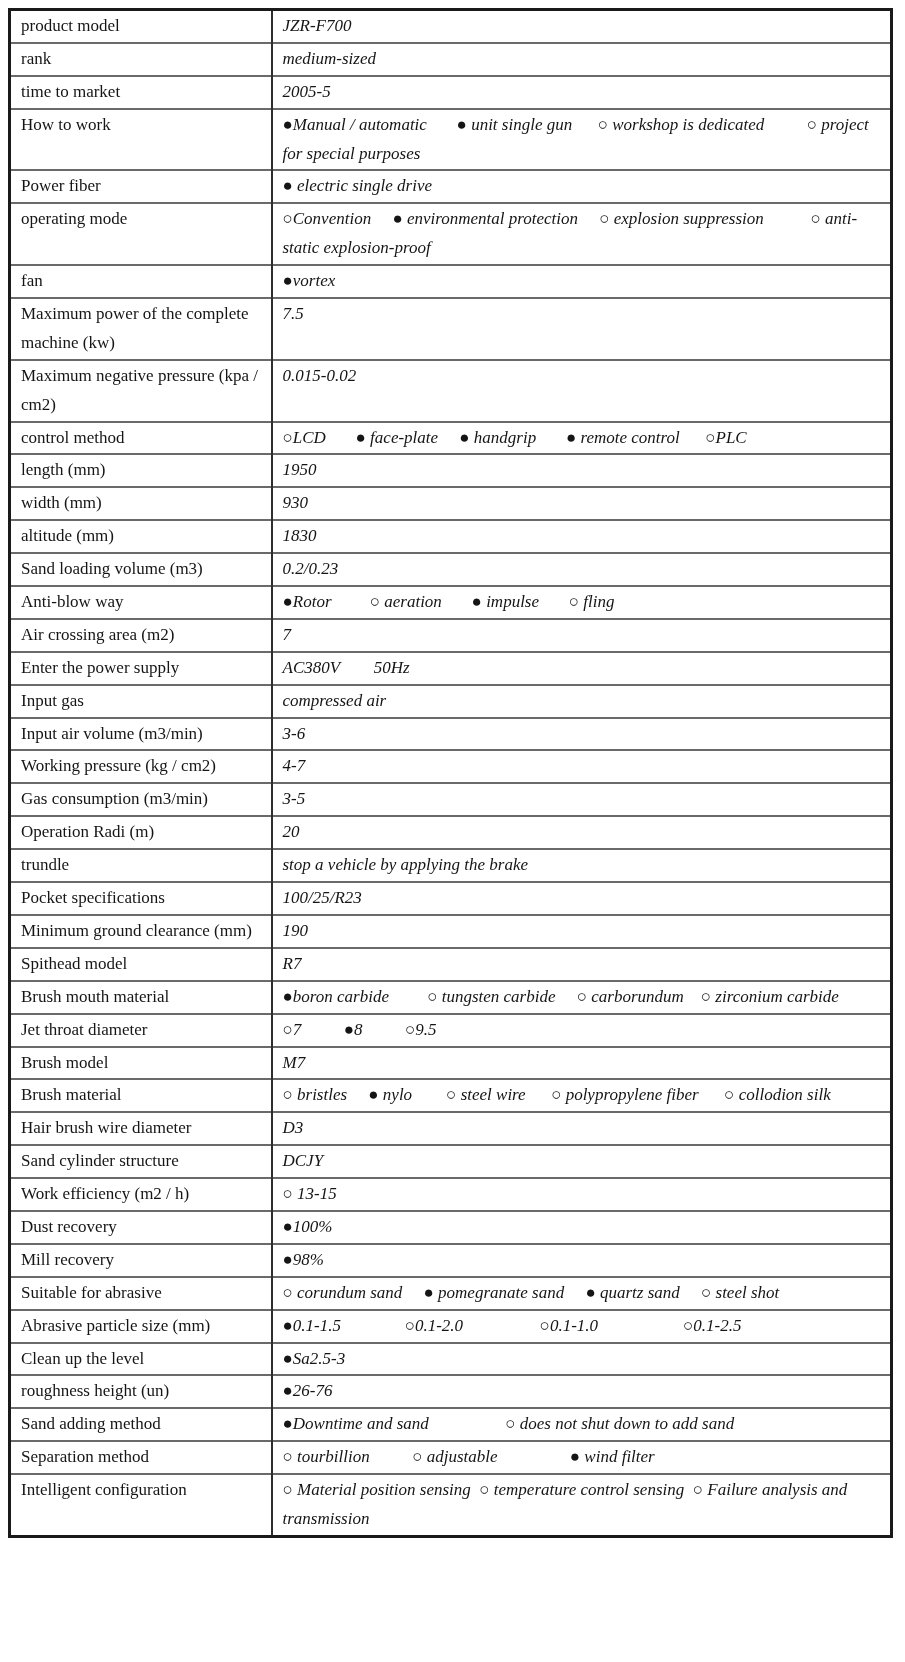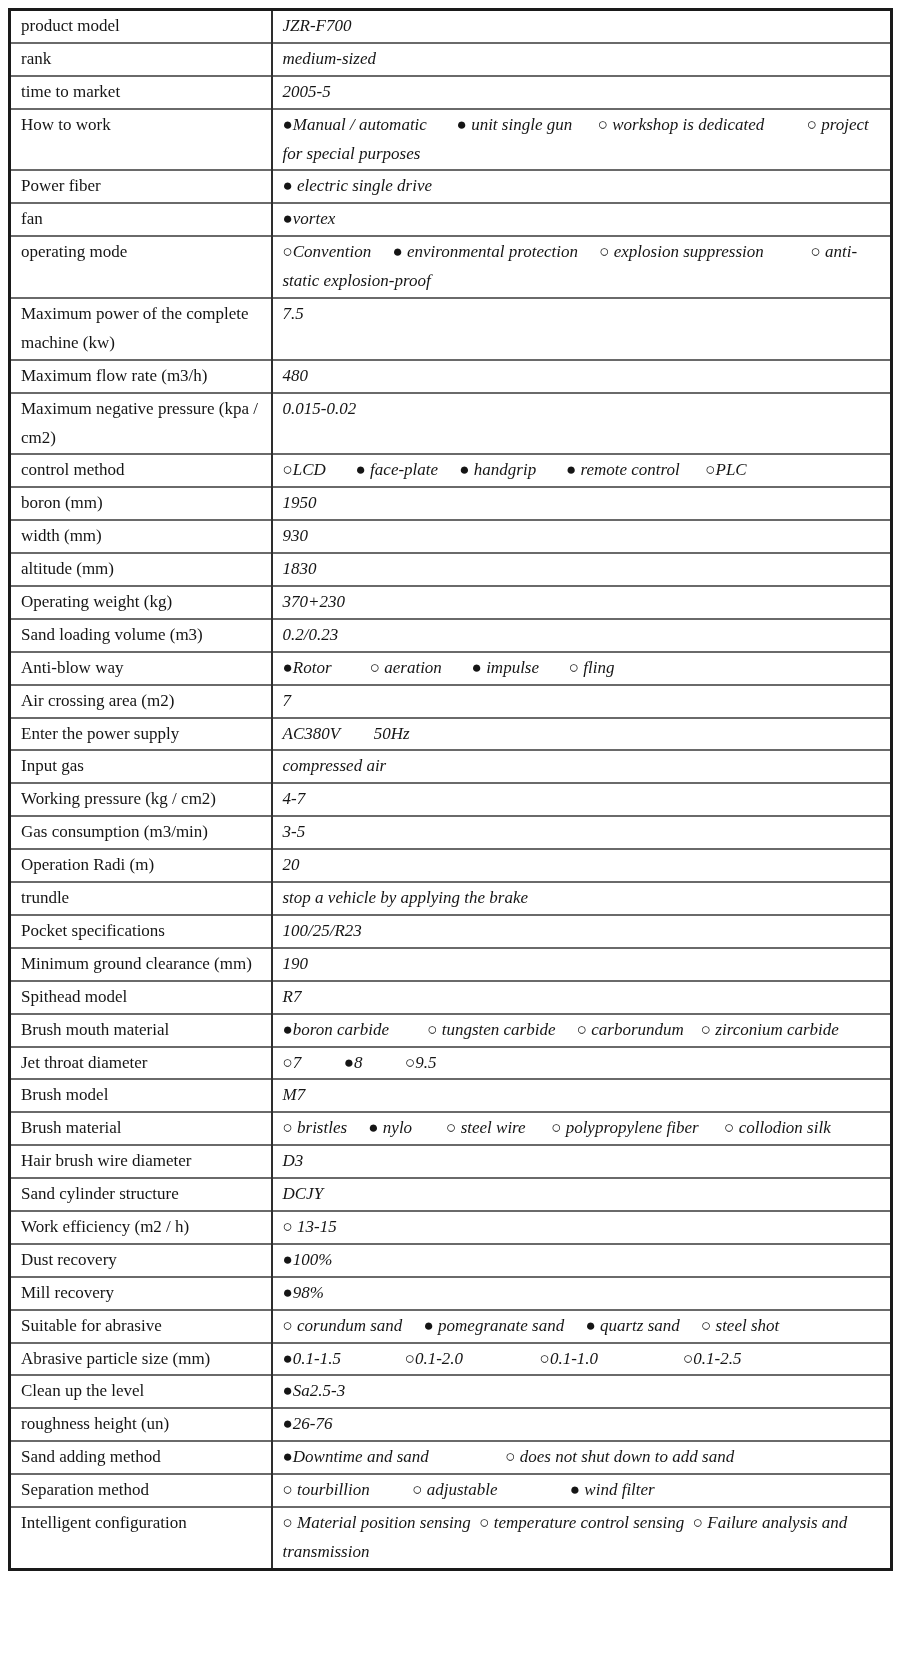--- a/index.html
+++ b/index.html
@@ -63,78 +63,74 @@
         </tr>
         <tr>
           <td class="label">How to work</td>
           <td class="value">●Manual / automatic       ● unit single gun      ○ workshop is dedicated          ○ project for special purposes</td>
         </tr>
         <tr>
           <td class="label">Power fiber</td>
           <td class="value">● electric single drive</td>
         </tr>
         <tr>
+          <td class="label">operating mode</td>
+          <td class="value">○Convention     ● environmental protection     ○ explosion suppression           ○ anti-static explosion-proof</td>
+        </tr>
+        <tr>
           <td class="label">fan</td>
           <td class="value">●vortex</td>
         </tr>
         <tr>
-          <td class="label">operating mode</td>
-          <td class="value">○Convention     ● environmental protection     ○ explosion suppression           ○ anti-static explosion-proof</td>
-        </tr>
-        <tr>
           <td class="label">Maximum power of the complete machine (kw)</td>
           <td class="value">7.5</td>
         </tr>
         <tr>
-          <td class="label">Maximum flow rate (m3/h)</td>
-          <td class="value">480</td>
-        </tr>
-        <tr>
           <td class="label">Maximum negative pressure (kpa / cm2)</td>
           <td class="value">0.015-0.02</td>
         </tr>
         <tr>
           <td class="label">control method</td>
           <td class="value">○LCD       ● face-plate     ● handgrip       ● remote control      ○PLC</td>
         </tr>
         <tr>
-          <td class="label">boron (mm)</td>
+          <td class="label">length (mm)</td>
           <td class="value">1950</td>
         </tr>
         <tr>
           <td class="label">width (mm)</td>
           <td class="value">930</td>
         </tr>
         <tr>
           <td class="label">altitude (mm)</td>
           <td class="value">1830</td>
         </tr>
         <tr>
-          <td class="label">Operating weight (kg)</td>
-          <td class="value">370+230</td>
-        </tr>
-        <tr>
           <td class="label">Sand loading volume (m3)</td>
           <td class="value">0.2/0.23</td>
         </tr>
         <tr>
           <td class="label">Anti-blow way</td>
           <td class="value">●Rotor         ○ aeration       ● impulse       ○ fling</td>
         </tr>
         <tr>
           <td class="label">Air crossing area (m2)</td>
           <td class="value">7</td>
         </tr>
         <tr>
           <td class="label">Enter the power supply</td>
           <td class="value">AC380V        50Hz</td>
         </tr>
         <tr>
           <td class="label">Input gas</td>
           <td class="value">compressed air</td>
+        </tr>
+        <tr>
+          <td class="label">Input air volume (m3/min)</td>
+          <td class="value">3-6</td>
         </tr>
         <tr>
           <td class="label">Working pressure (kg / cm2)</td>
           <td class="value">4-7</td>
         </tr>
         <tr>
           <td class="label">Gas consumption (m3/min)</td>
           <td class="value">3-5</td>
         </tr>
         <tr>

